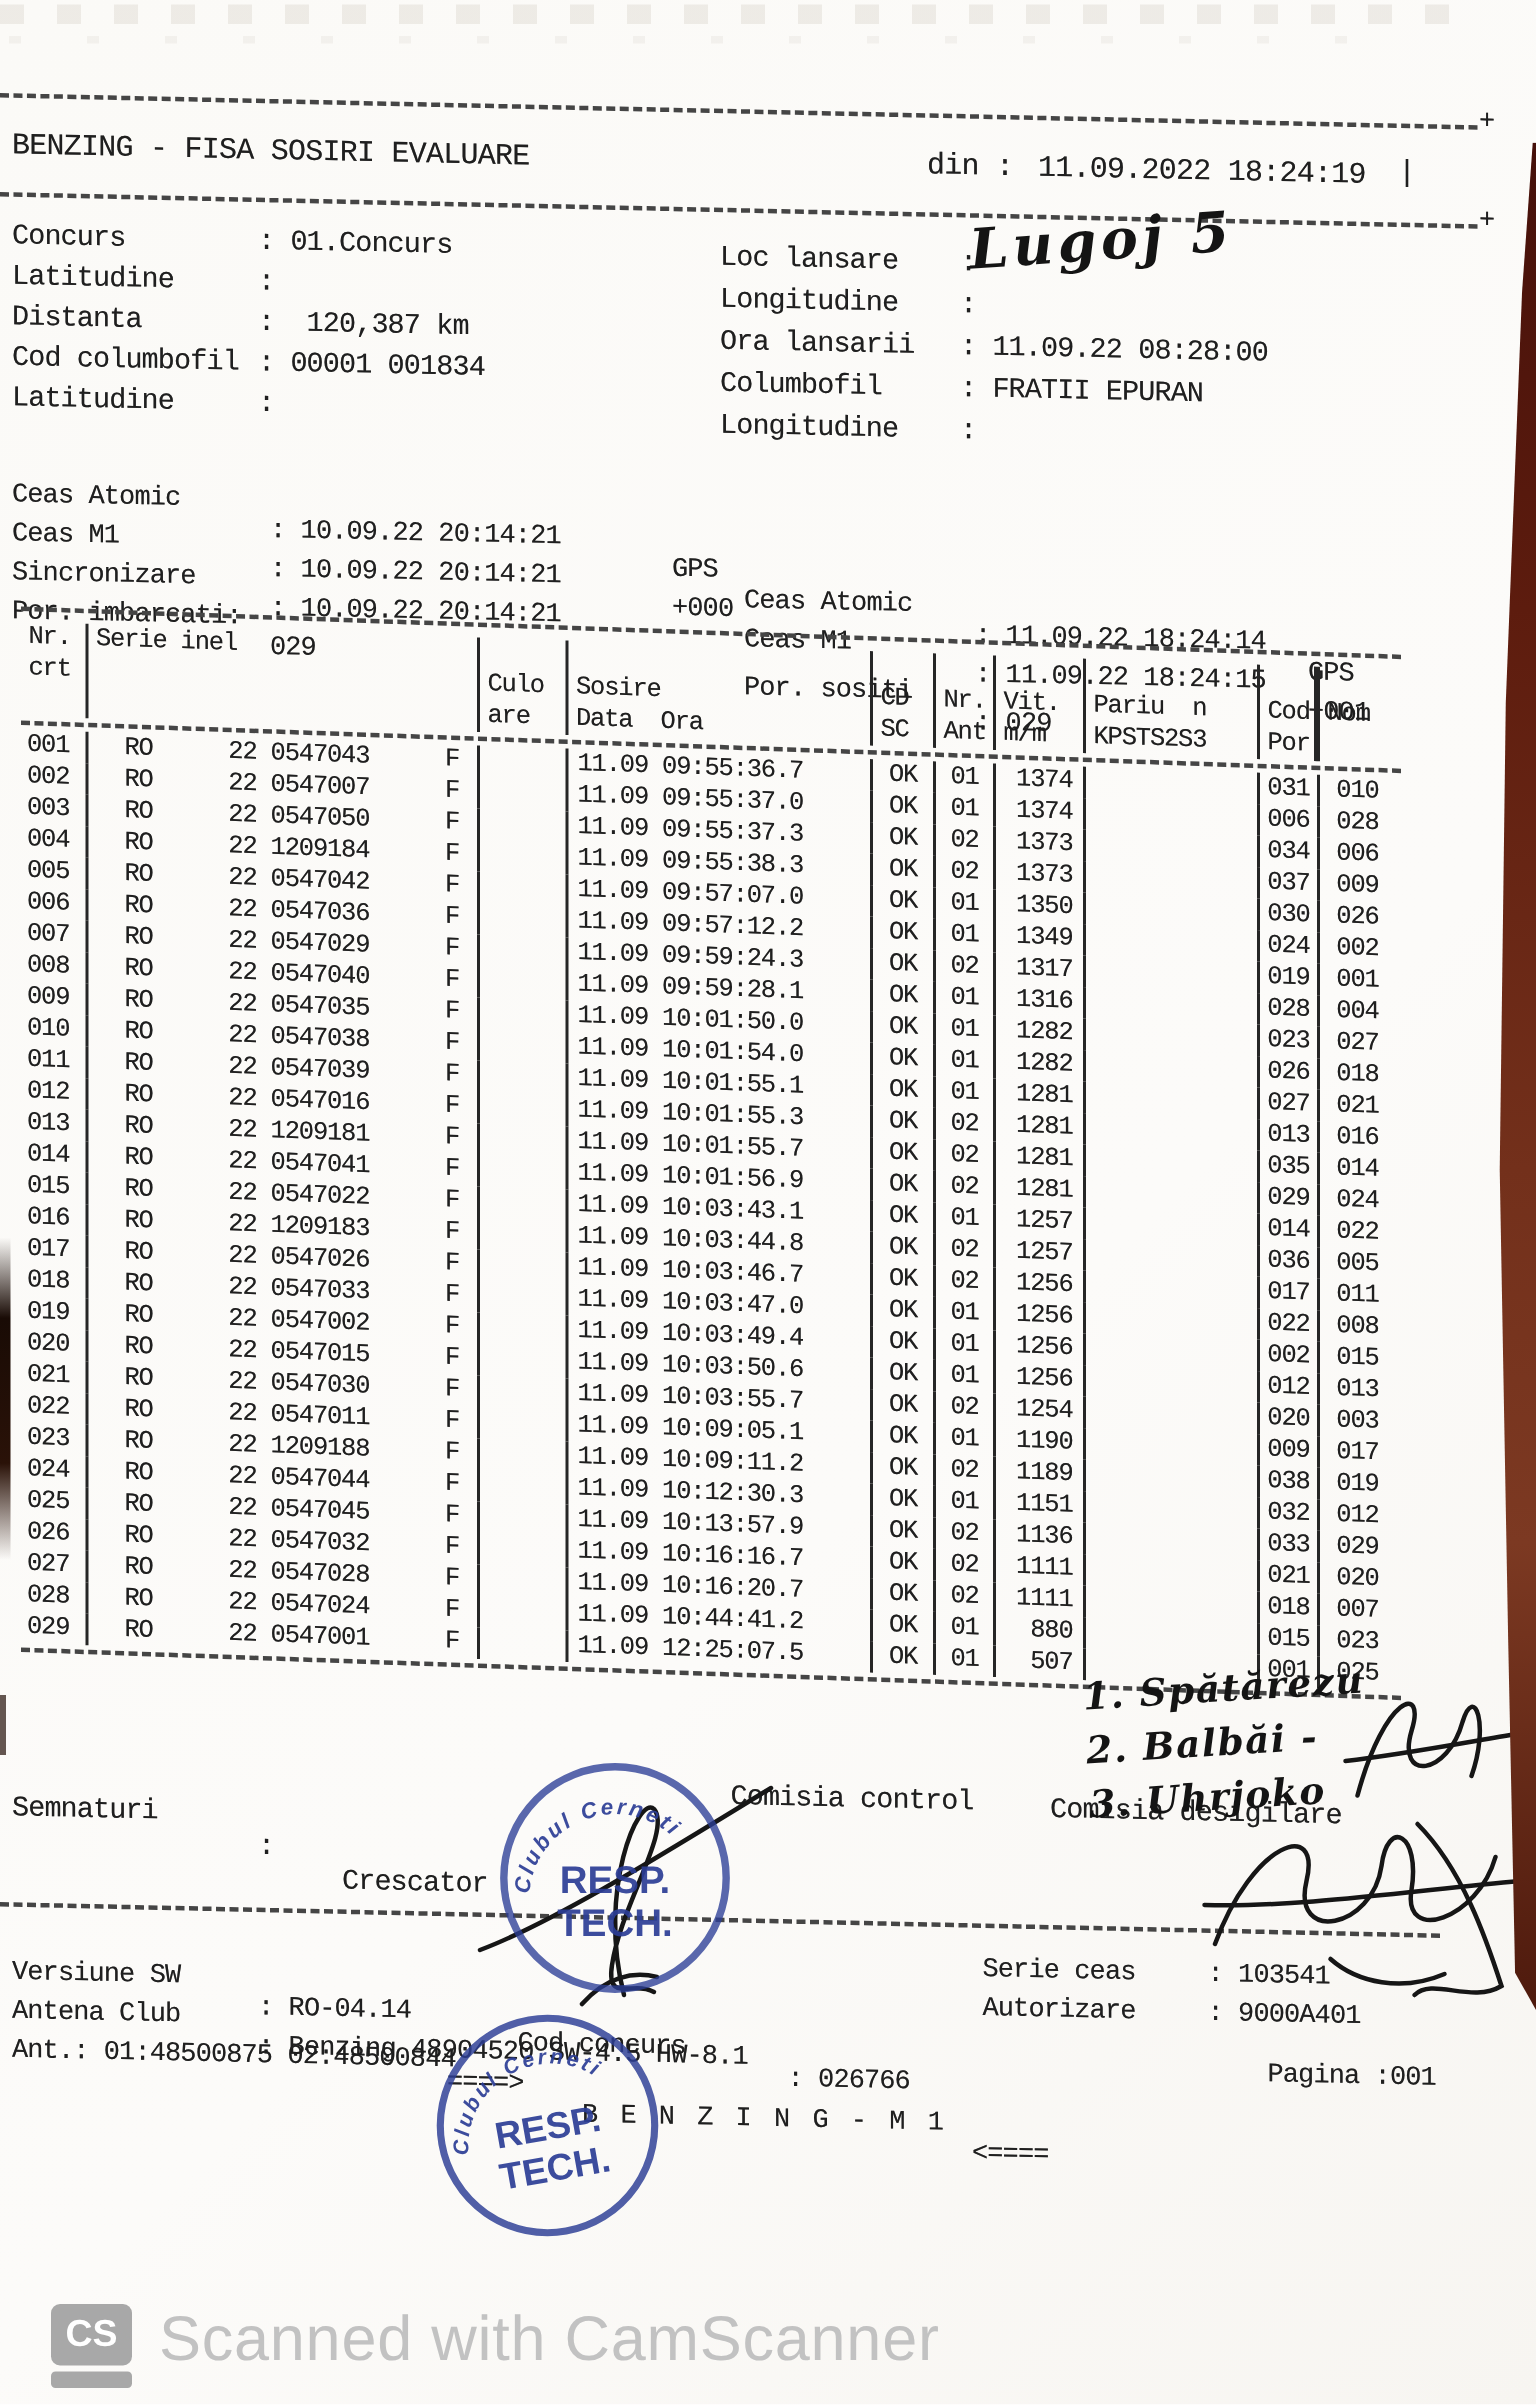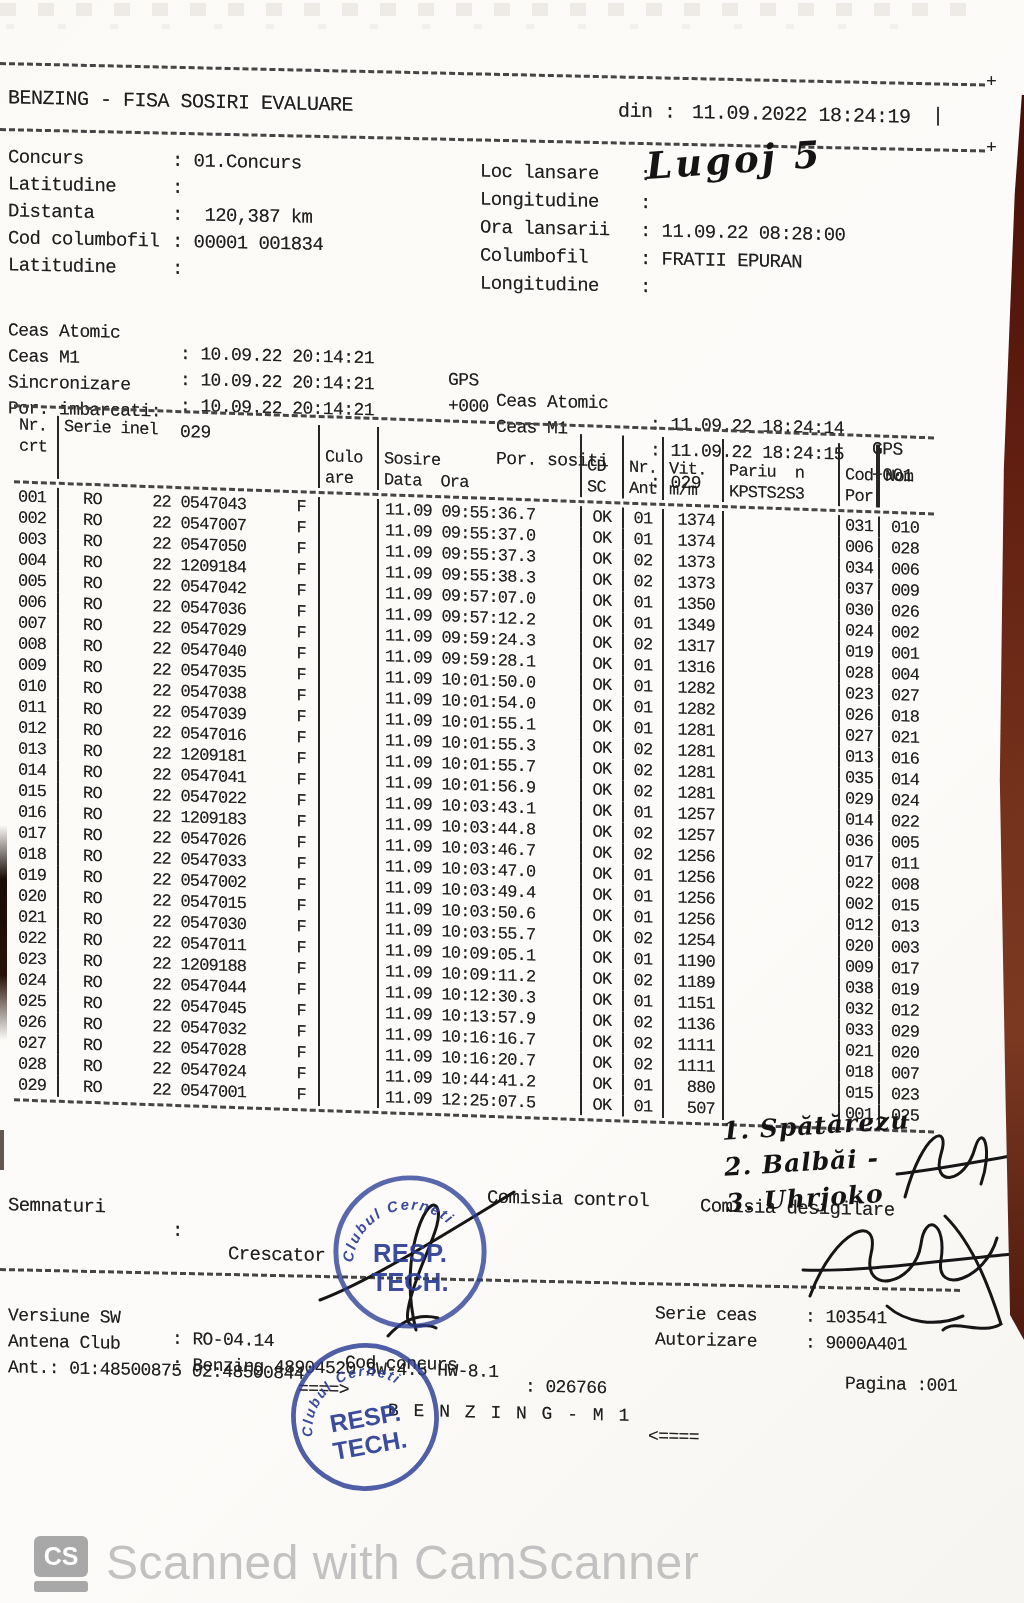--- a/index.html
+++ b/index.html
@@ -62,21 +62,21 @@
   .sig{position:absolute;}
   .stamp{position:absolute;opacity:.92;}
 
   
   .cs-footer{position:absolute;left:0;top:1528px;width:100%;height:75px;z-index:9;background:transparent;}
   .cs-icon{position:absolute;left:34px;top:8px;width:54px;height:58px;}
   .cs-icon .sq{width:54px;height:41px;background:#a8a8a8;border-radius:6px;color:#fff;
     font-family:"Liberation Sans",sans-serif;font-weight:bold;font-size:25px;line-height:41px;text-align:center;}
   .cs-icon .bar{width:54px;height:11px;background:#a8a8a8;border-radius:3px;margin-top:4px;}
   .cs-text{position:absolute;left:106px;top:7px;font-family:"Liberation Sans","DejaVu Sans",sans-serif;
-    font-size:48px;color:#c2c2c2;letter-spacing:.5px;}
+    font-size:42px;color:#c2c2c2;letter-spacing:.5px;}
 </style>
 </head>
 <body>
 
 <div class="stage">
 
   <div class="topband"></div>
   <div class="topband2"></div>
 
   <div class="paper">

